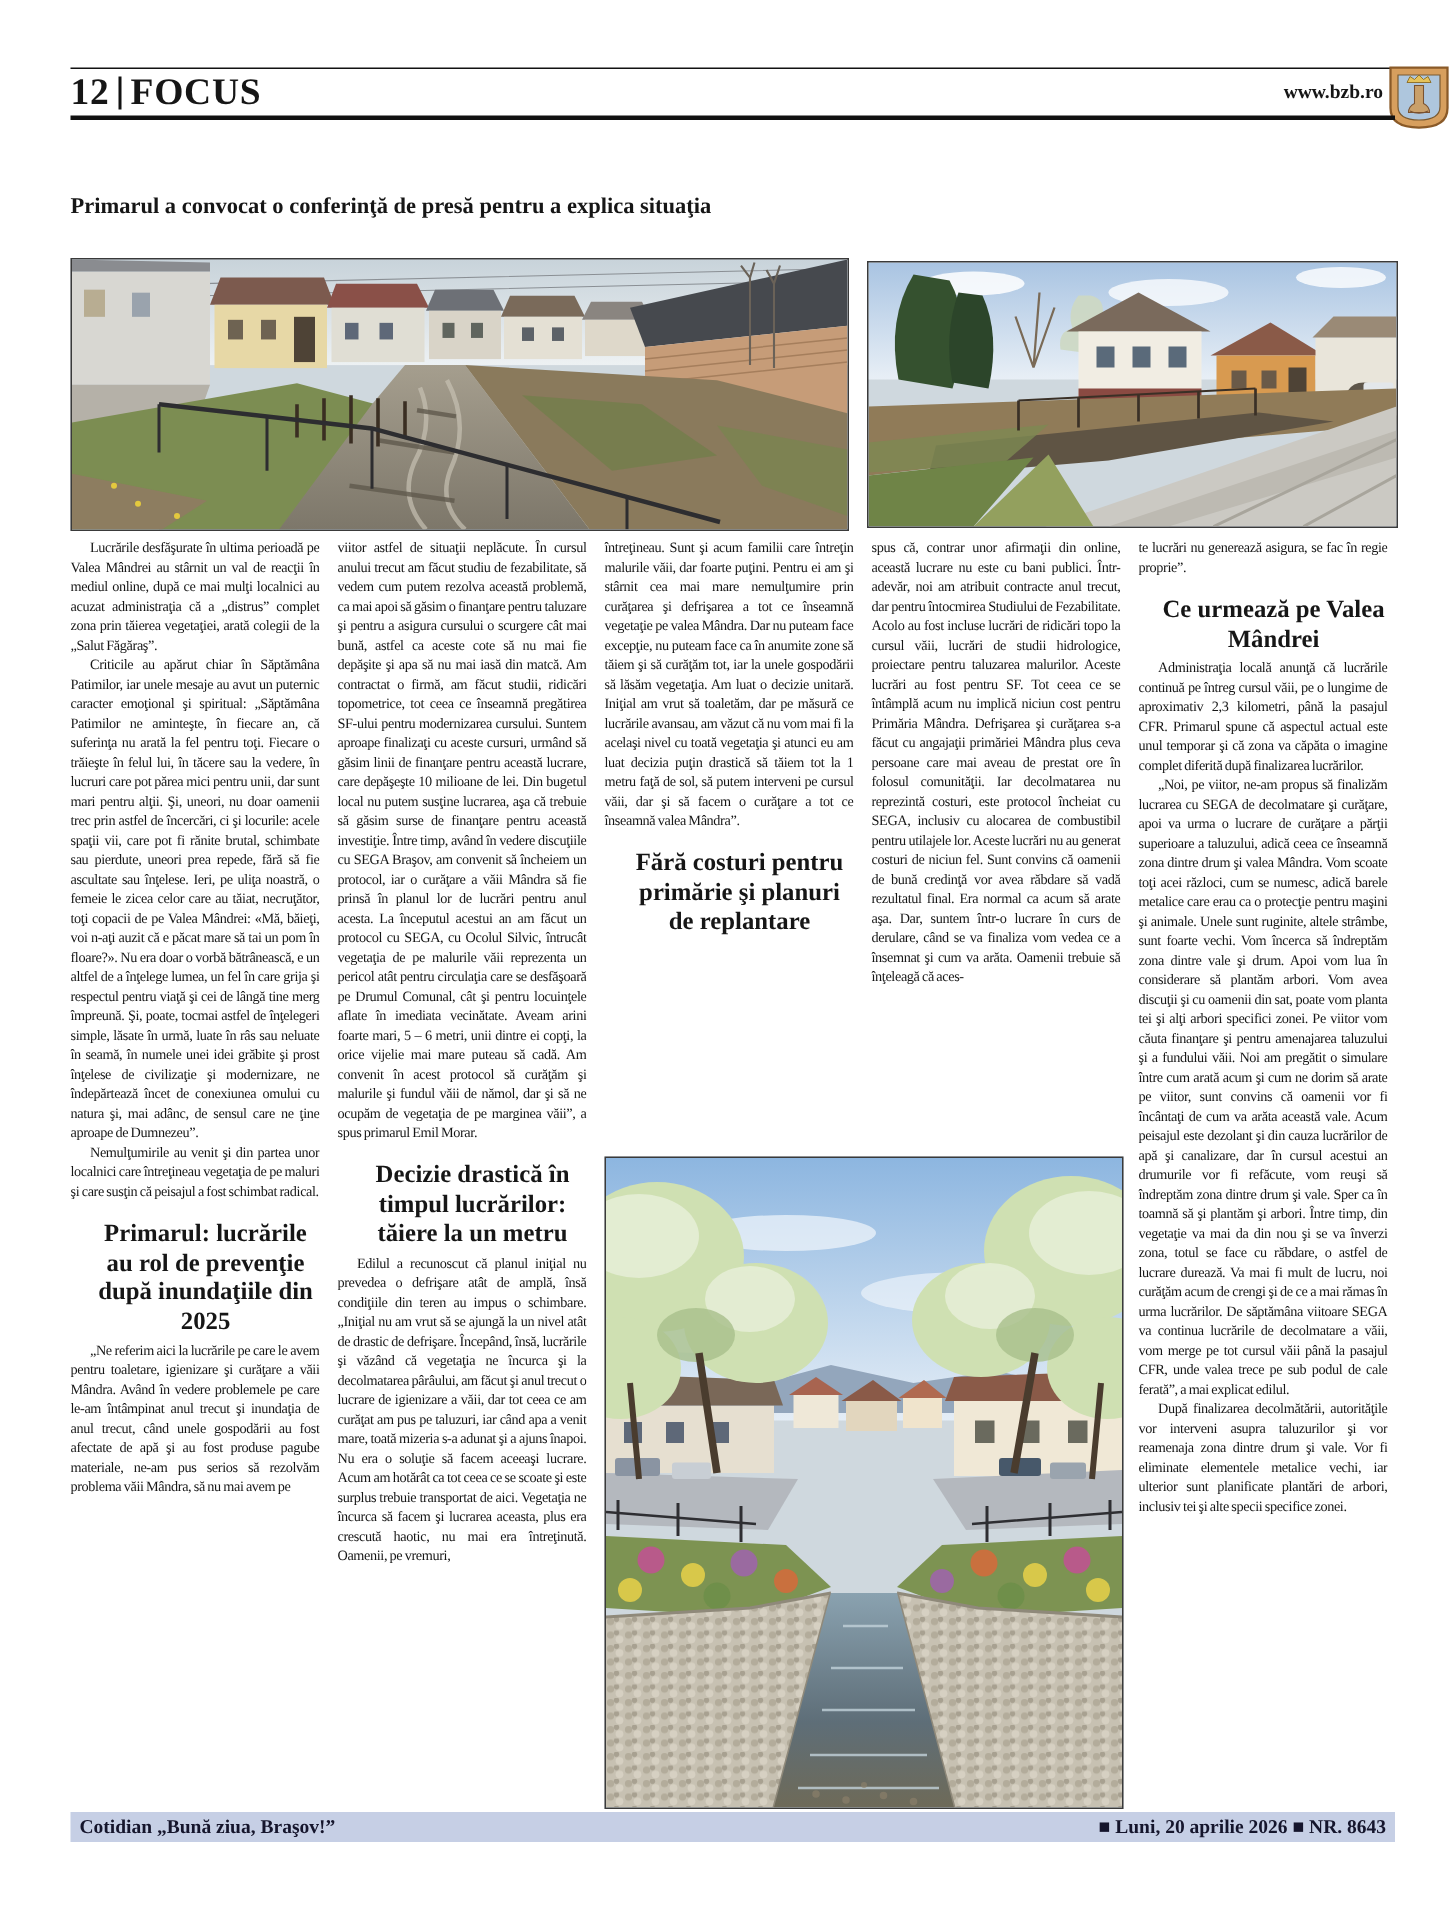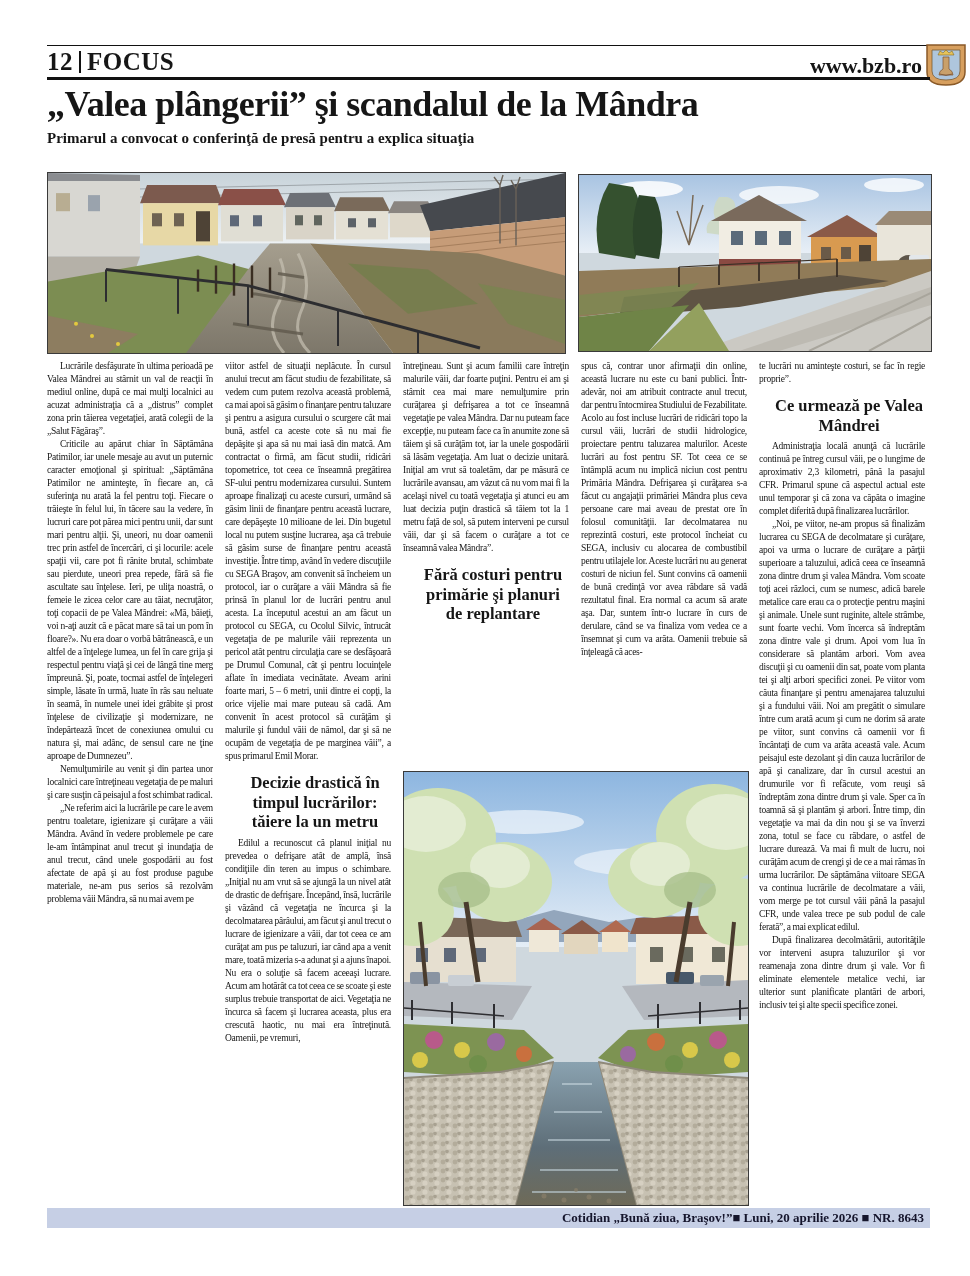--- a/index.html
+++ b/index.html
@@ -5,21 +5,21 @@
   html,body{margin:0;padding:0;background:#d9d9d9;}
   .page{position:relative;width:970px;height:1276px;margin:0 auto;background:#ffffff;
         font-family:"Liberation Serif",serif;color:#161616;overflow:hidden;padding-left:36px;}
   .abs{position:absolute;}
 
   
   .rule-thin{left:47px;top:45px;width:883px;height:1px;background:#111;}
   .rule-thick{left:47px;top:77px;width:883px;height:3px;background:#111;}
   .kicker{left:47px;top:48px;height:28px;display:flex;align-items:center;font-weight:bold;font-size:25px;letter-spacing:.5px;}
   .kicker .bar{width:2px;height:22px;background:#111;margin:0 6px;}
-  .site{right:84px;top:53px;font-weight:bold;font-size:22px;}
+  .site{right:84px;top:53px;font-weight:bold;font-size:13px;}
   .crest{right:40px;top:44px;width:40px;height:42px;}
 
   .headline{left:47px;top:83px;width:880px;font-weight:bold;font-size:36px;line-height:42px;letter-spacing:-.5px;}
   .deck{left:47px;top:129px;width:880px;font-weight:bold;font-size:15px;line-height:19px;}
 
   
   .photo{border:1px solid #3a3a3a;overflow:hidden;background:#cfd8de;}
   .photo-left{left:47px;top:172px;width:517px;height:180px;}
   .photo-right{left:578px;top:174px;width:352px;height:176px;}
   .photo-plan{left:403px;top:771px;width:344px;height:433px;}
@@ -38,21 +38,21 @@
   .c4{left:581px;height:384px;}
   .c5{left:759px;height:845px;}
 
   
   .inplan{left:403px;top:746px;width:344px;height:21px;background:#d5dbed;
           display:flex;align-items:center;padding-left:9px;box-sizing:border-box;
           font-size:13px;font-weight:bold;letter-spacing:1.2px;color:#23233a;}
 
   
   .footer{left:47px;top:1208px;width:883px;height:20px;background:#c6cfe5;
-          display:flex;align-items:center;justify-content:flex-end;
+          display:flex;align-items:center;justify-content:space-between;
           padding:0 6px;box-sizing:border-box;font-weight:bold;font-size:13px;color:#15152c;}
 </style>
 </head>
 <body>
 
 <div class="page">
 
   <div class="abs rule-thin"></div>
   <div class="abs kicker">
     <span>12</span>
@@ -64,21 +64,20 @@
     <svg viewBox="0 0 40 42">
       <path d="M1 1 h38 v27 q0 13 -19 13 q-19 0 -19 -13 z" fill="#d79f5e" stroke="#8a5a28" stroke-width="1.5"></path>
       <path d="M6 6 h28 v21 q0 9 -14 9 q-14 0 -14 -9 z" fill="#aec6dd" stroke="#7a5a30" stroke-width="0.8"></path>
       <path d="M12 11 h16 l-2 -4 -3 2 -3 -3 -3 3 -3 -2 z" fill="#e6c35a" stroke="#8a6a20" stroke-width="0.6"></path>
       <path d="M17 13 h6 v12 q4 2 4 6 h-14 q0 -4 4 -6 z" fill="#c9a06a" stroke="#7a5230" stroke-width="0.7"></path>
       <path d="M14 30 q6 3 12 0" stroke="#7a5230" stroke-width="0.8" fill="none"></path>
     </svg>
   </div>
   <div class="abs rule-thick"></div>
 
-  <h1 class="abs headline" style="margin:0;">„Valea plângerii” şi scandalul de la Mândra</h1>
   <div class="abs deck">
     <div>Primarul a convocat o conferinţă de presă pentru a explica situaţia</div>
   </div>
 
   <div class="abs photo photo-left">
     <svg viewBox="0 0 517 179" preserveAspectRatio="none">
       <defs>
         <linearGradient id="skyL" x1="0" y1="0" x2="0" y2="1">
           <stop offset="0" stop-color="#c8d3da"></stop>
             <stop offset="1" stop-color="#edf1f3"></stop>
@@ -195,40 +194,41 @@
       <path d="M230 176 L352 118 M290 176 L352 142" stroke="#a8a59c" stroke-width="2" fill="none"></path>
       <polygon points="0,142 110,130 70,176 0,176" fill="#6f8447"></polygon>
       <polygon points="70,176 120,128 150,176" fill="#93a05e"></polygon>
     </svg>
   </div>
 
   <div class="abs col c1">
     <p>Lucrările desfăşurate în ultima perioadă pe Valea Mândrei au stârnit un val de reacţii în mediul online, după ce mai mulţi localnici au acuzat administraţia că a „distrus” complet zona prin tăierea vegetaţiei, arată colegii de la „Salut Făgăraş”.</p>
     <p>Criticile au apărut chiar în Săptămâna Patimilor, iar unele mesaje au avut un puternic caracter emoţional şi spiritual: „Săptămâna Patimilor ne aminteşte, în fiecare an, că suferinţa nu arată la fel pentru toţi. Fiecare o trăieşte în felul lui, în tăcere sau la vedere, în lucruri care pot părea mici pentru unii, dar sunt mari pentru alţii. Şi, uneori, nu doar oamenii trec prin astfel de încercări, ci şi locurile: acele spaţii vii, care pot fi rănite brutal, schimbate sau pierdute, uneori prea repede, fără să fie ascultate sau înţelese. Ieri, pe uliţa noastră, o femeie le zicea celor care au tăiat, necruţător, toţi copacii de pe Valea Mândrei: «Mă, băieţi, voi n-aţi auzit că e păcat mare să tai un pom în floare?». Nu era doar o vorbă bătrânească, e un altfel de a înţelege lumea, un fel în care grija şi respectul pentru viaţă şi cei de lângă tine merg împreună. Şi, poate, tocmai astfel de înţelegeri simple, lăsate în urmă, luate în râs sau neluate în seamă, în numele unei idei grăbite şi prost înţelese de civilizaţie şi modernizare, ne îndepărtează încet de conexiunea omului cu natura şi, mai adânc, de sensul care ne ţine aproape de Dumnezeu”.</p>
     <p>Nemulţumirile au venit şi din partea unor localnici care întreţineau vegetaţia de pe maluri şi care susţin că peisajul a fost schimbat radical.</p>
+    <h2>Primarul: lucrările au rol de prevenţie după inundaţiile din 2025</h2>
     <p>„Ne referim aici la lucrările pe care le avem pentru toaletare, igienizare şi curăţare a văii Mândra. Având în vedere problemele pe care le-am întâmpinat anul trecut şi inundaţia de anul trecut, când unele gospodării au fost afectate de apă şi au fost produse pagube materiale, ne-am pus serios să rezolvăm problema văii Mândra, să nu mai avem pe</p>
   </div>
 
   <div class="abs col c2">
     <p class="cont">viitor astfel de situaţii neplăcute. În cursul anului trecut am făcut studiu de fezabilitate, să vedem cum putem rezolva această problemă, ca mai apoi să găsim o finanţare pentru taluzare şi pentru a asigura cursului o scurgere cât mai bună, astfel ca aceste cote să nu mai fie depăşite şi apa să nu mai iasă din matcă. Am contractat o firmă, am făcut studii, ridicări topometrice, tot ceea ce înseamnă pregătirea SF-ului pentru modernizarea cursului. Suntem aproape finalizaţi cu aceste cursuri, urmând să găsim linii de finanţare pentru această lucrare, care depăşeşte 10 milioane de lei. Din bugetul local nu putem susţine lucrarea, aşa că trebuie să găsim surse de finanţare pentru această investiţie. Între timp, având în vedere discuţiile cu SEGA Braşov, am convenit să încheiem un protocol, iar o curăţare a văii Mândra să fie prinsă în planul lor de lucrări pentru anul acesta. La începutul acestui an am făcut un protocol cu SEGA, cu Ocolul Silvic, întrucât vegetaţia de pe malurile văii reprezenta un pericol atât pentru circulaţia care se desfăşoară pe Drumul Comunal, cât şi pentru locuinţele aflate în imediata vecinătate. Aveam arini foarte mari, 5 – 6 metri, unii dintre ei copţi, la orice vijelie mai mare puteau să cadă. Am convenit în acest protocol să curăţăm şi malurile şi fundul văii de nămol, dar şi să ne ocupăm de vegetaţia de pe marginea văii”, a spus primarul Emil Morar.</p>
     <h2>Decizie drastică în timpul lucrărilor: tăiere la un metru</h2>
     <p>Edilul a recunoscut că planul iniţial nu prevedea o defrişare atât de amplă, însă condiţiile din teren au impus o schimbare. „Iniţial nu am vrut să se ajungă la un nivel atât de drastic de defrişare. Începând, însă, lucrările şi văzând că vegetaţia ne încurca şi la decolmatarea pârâului, am făcut şi anul trecut o lucrare de igienizare a văii, dar tot ceea ce am curăţat am pus pe taluzuri, iar când apa a venit mare, toată mizeria s-a adunat şi a ajuns înapoi. Nu era o soluţie să facem aceeaşi lucrare. Acum am hotărât ca tot ceea ce se scoate şi este surplus trebuie transportat de aici. Vegetaţia ne încurca să facem şi lucrarea aceasta, plus era crescută haotic, nu mai era întreţinută. Oamenii, pe vremuri,</p>
   </div>
 
   <div class="abs col c3">
     <p class="cont">întreţineau. Sunt şi acum familii care întreţin malurile văii, dar foarte puţini. Pentru ei am şi stârnit cea mai mare nemulţumire prin curăţarea şi defrişarea a tot ce înseamnă vegetaţie pe valea Mândra. Dar nu puteam face excepţie, nu puteam face ca în anumite zone să tăiem şi să curăţăm tot, iar la unele gospodării să lăsăm vegetaţia. Am luat o decizie unitară. Iniţial am vrut să toaletăm, dar pe măsură ce lucrările avansau, am văzut că nu vom mai fi la acelaşi nivel cu toată vegetaţia şi atunci eu am luat decizia puţin drastică să tăiem tot la 1 metru faţă de sol, să putem interveni pe cursul văii, dar şi să facem o curăţare a tot ce înseamnă valea Mândra”.</p>
     <h2>Fără costuri pentru primărie şi planuri de replantare</h2>
   </div>
 
   <div class="abs col c4">
     <p class="cont">spus că, contrar unor afirmaţii din online, această lucrare nu este cu bani publici. Într-adevăr, noi am atribuit contracte anul trecut, dar pentru întocmirea Studiului de Fezabilitate. Acolo au fost incluse lucrări de ridicări topo la cursul văii, lucrări de studii hidrologice, proiectare pentru taluzarea malurilor. Aceste lucrări au fost pentru SF. Tot ceea ce se întâmplă acum nu implică niciun cost pentru Primăria Mândra. Defrişarea şi curăţarea s-a făcut cu angajaţii primăriei Mândra plus ceva persoane care mai aveau de prestat ore în folosul comunităţii. Iar decolmatarea nu reprezintă costuri, este protocol încheiat cu SEGA, inclusiv cu alocarea de combustibil pentru utilajele lor. Aceste lucrări nu au generat costuri de niciun fel. Sunt convins că oamenii de bună credinţă vor avea răbdare să vadă rezultatul final. Era normal ca acum să arate aşa. Dar, suntem într-o lucrare în curs de derulare, când se va finaliza vom vedea ce a însemnat şi cum va arăta. Oamenii trebuie să înţeleagă că aces-</p>
   </div>
 
   <div class="abs col c5">
-    <p class="cont">te lucrări nu aminteşte costuri, se fac în regie proprie”.</p>
+    <p class="cont">te lucrări nu generează asigura, se fac în regie proprie”.</p>
     <h2>Ce urmează pe Valea Mândrei</h2>
     <p>Administraţia locală anunţă că lucrările continuă pe întreg cursul văii, pe o lungime de aproximativ 2,3 kilometri, până la pasajul CFR. Primarul spune că aspectul actual este unul temporar şi că zona va căpăta o imagine complet diferită după finalizarea lucrărilor.</p>
     <p>„Noi, pe viitor, ne-am propus să finalizăm lucrarea cu SEGA de decolmatare şi curăţare, apoi va urma o lucrare de curăţare a părţii superioare a taluzului, adică ceea ce înseamnă zona dintre drum şi valea Mândra. Vom scoate toţi acei răzloci, cum se numesc, adică barele metalice care erau ca o protecţie pentru maşini şi animale. Unele sunt ruginite, altele strâmbe, sunt foarte vechi. Vom încerca să îndreptăm zona dintre vale şi drum. Apoi vom lua în considerare să plantăm arbori. Vom avea discuţii şi cu oamenii din sat, poate vom planta tei şi alţi arbori specifici zonei. Pe viitor vom căuta finanţare şi pentru amenajarea taluzului şi a fundului văii. Noi am pregătit o simulare între cum arată acum şi cum ne dorim să arate pe viitor, sunt convins că oamenii vor fi încântaţi de cum va arăta această vale. Acum peisajul este dezolant şi din cauza lucrărilor de apă şi canalizare, dar în cursul acestui an drumurile vor fi refăcute, vom reuşi să îndreptăm zona dintre drum şi vale. Sper ca în toamnă să şi plantăm şi arbori. Între timp, din vegetaţie va mai da din nou şi se va înverzi zona, totul se face cu răbdare, o astfel de lucrare durează. Va mai fi mult de lucru, noi curăţăm acum de crengi şi de ce a mai rămas în urma lucrărilor. De săptămâna viitoare SEGA va continua lucrările de decolmatare a văii, vom merge pe tot cursul văii până la pasajul CFR, unde valea trece pe sub podul de cale ferată”, a mai explicat edilul.</p>
     <p>După finalizarea decolmătării, autorităţile vor interveni asupra taluzurilor şi vor reamenaja zona dintre drum şi vale. Vor fi eliminate elementele metalice vechi, iar ulterior sunt planificate plantări de arbori, inclusiv tei şi alte specii specifice zonei.</p>
   </div>
 
 
   <div class="abs photo photo-plan">
     <svg viewBox="0 0 344 433" preserveAspectRatio="none">
       <defs>

